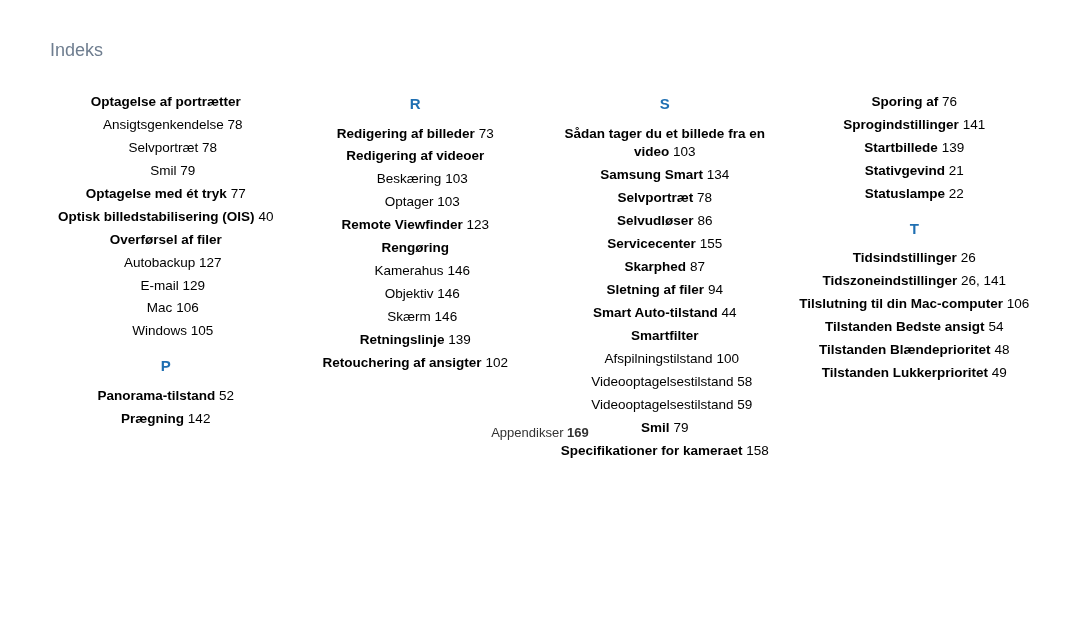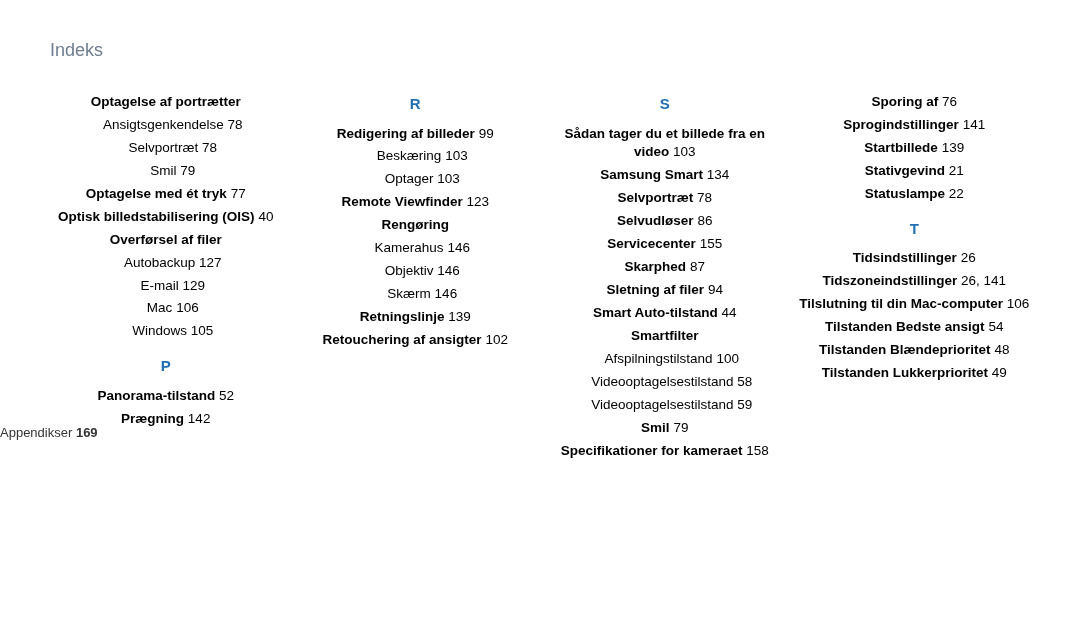--- a/index.html
+++ b/index.html
@@ -53,21 +53,21 @@
     padding-left: 14px;
   }
   .pg {
     font-weight: 400;
   }
   .footer {
     position: absolute;
     bottom: 22px;
     left: 0;
     right: 0;
-    text-align: left;
+    text-align: center;
     font-size: 13px;
     color: #333;
   }
   .footer .pgno {
     font-weight: 700;
   }
 </style>
 </head>
 <body>
 
@@ -90,21 +90,22 @@
       <div class="sub"><span>Mac</span>  <span class="pg">106</span></div>
       <div class="sub"><span>Windows</span>  <span class="pg">105</span></div>
 
       <div class="letter">P</div>
       <div class="entry"><span>Panorama-tilstand</span>  <span class="pg">52</span></div>
       <div class="entry"><span>Prægning</span>  <span class="pg">142</span></div>
     </div>
 
     <div class="col">
       <div class="letter first">R</div>
-      <div class="entry"><span>Redigering af billeder</span>  <span class="pg">99</span></div>
+      <div class="entry"><span>Redigering af billeder</span>  <span class="pg">73</span></div>
+      <div class="entry"><span>Redigering af videoer</span></div>
       <div class="sub"><span>Beskæring</span>  <span class="pg">103</span></div>
       <div class="sub"><span>Optager</span>  <span class="pg">103</span></div>
       <div class="entry"><span>Remote Viewfinder</span>  <span class="pg">123</span></div>
       <div class="entry"><span>Rengøring</span></div>
       <div class="sub"><span>Kamerahus</span>  <span class="pg">146</span></div>
       <div class="sub"><span>Objektiv</span>  <span class="pg">146</span></div>
       <div class="sub"><span>Skærm</span>  <span class="pg">146</span></div>
       <div class="entry"><span>Retningslinje</span>  <span class="pg">139</span></div>
       <div class="entry"><span>Retouchering af ansigter</span>  <span class="pg">102</span></div>
     </div>

